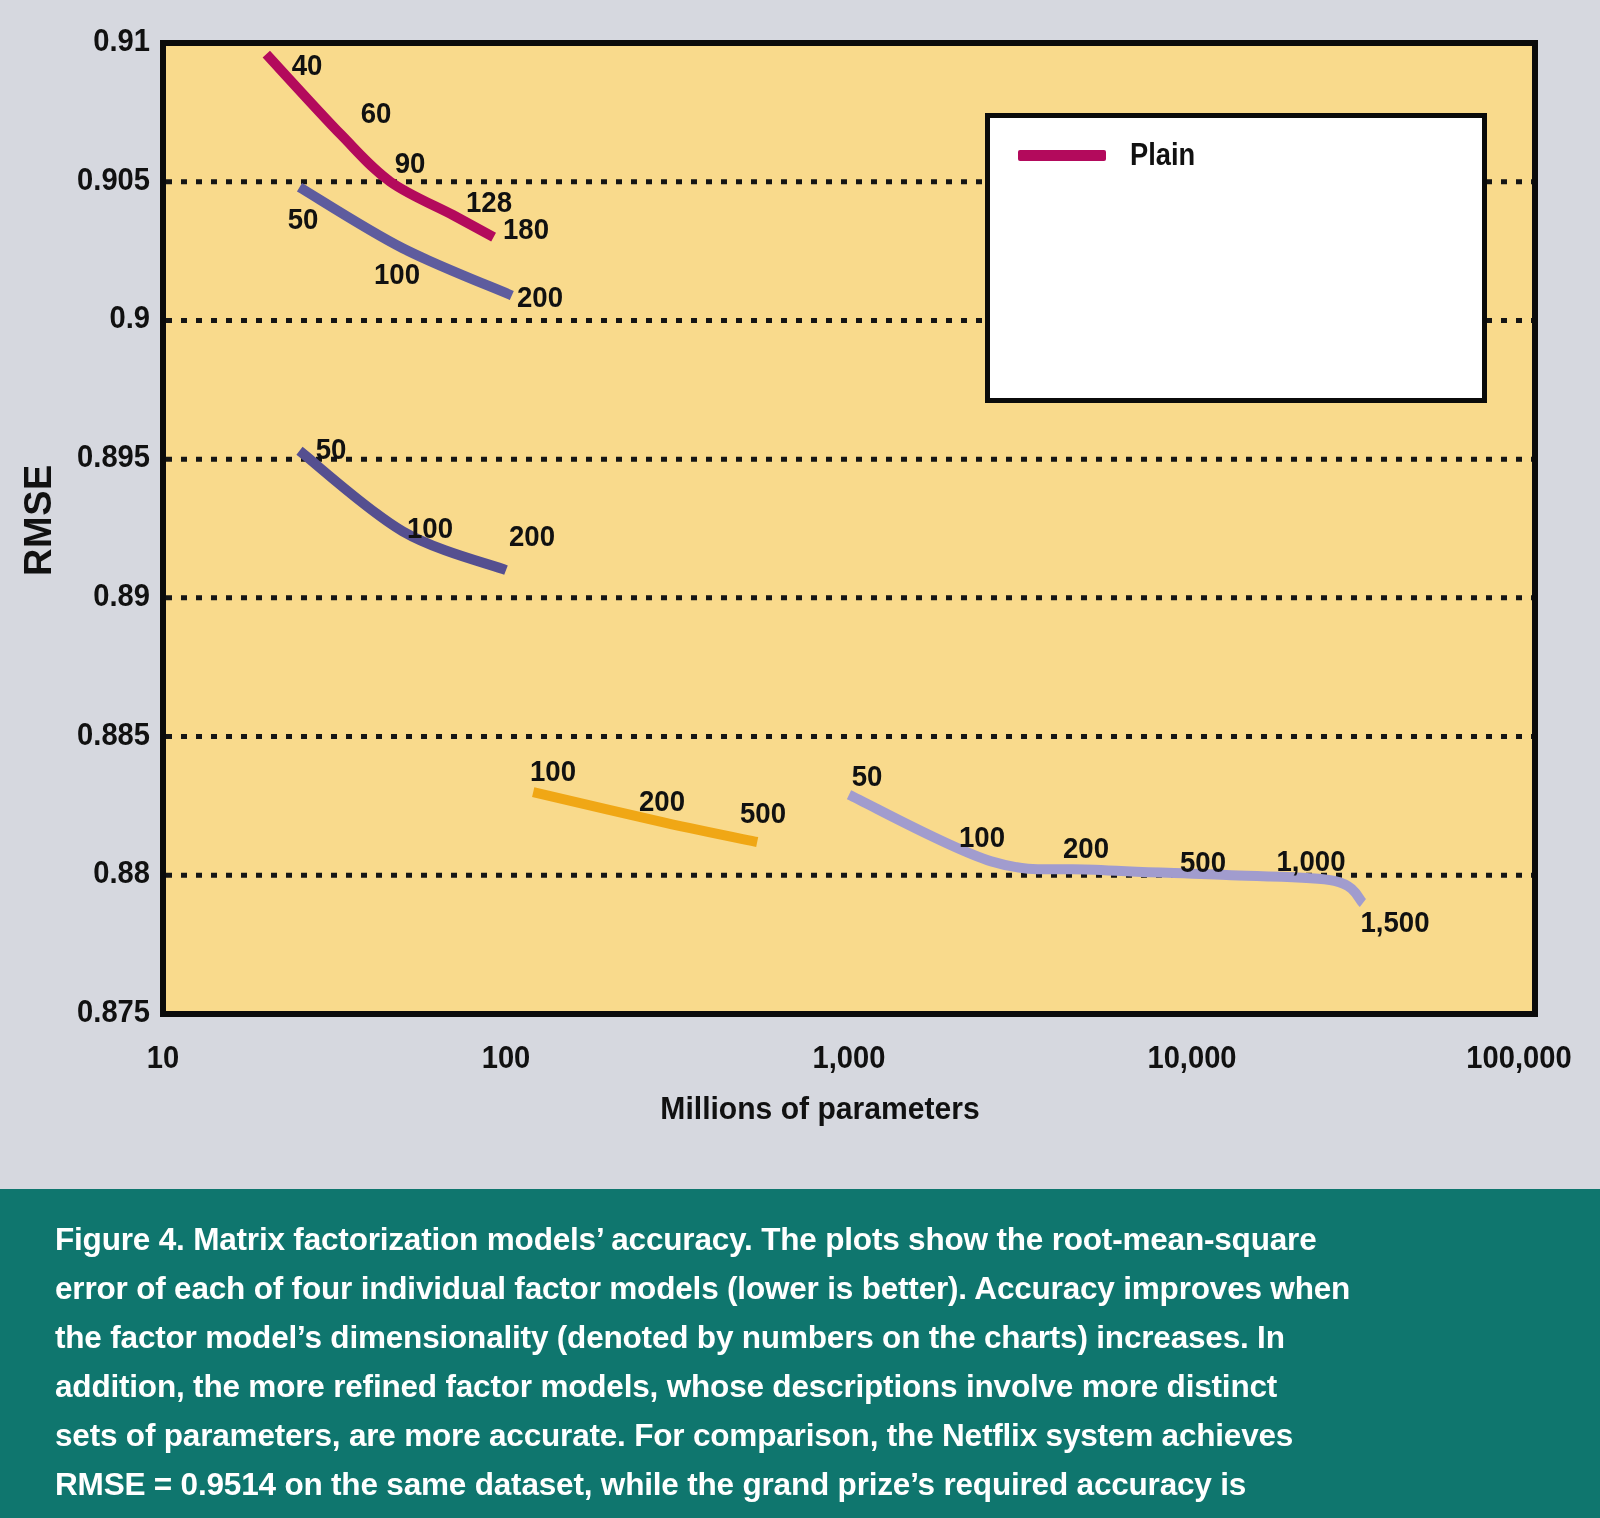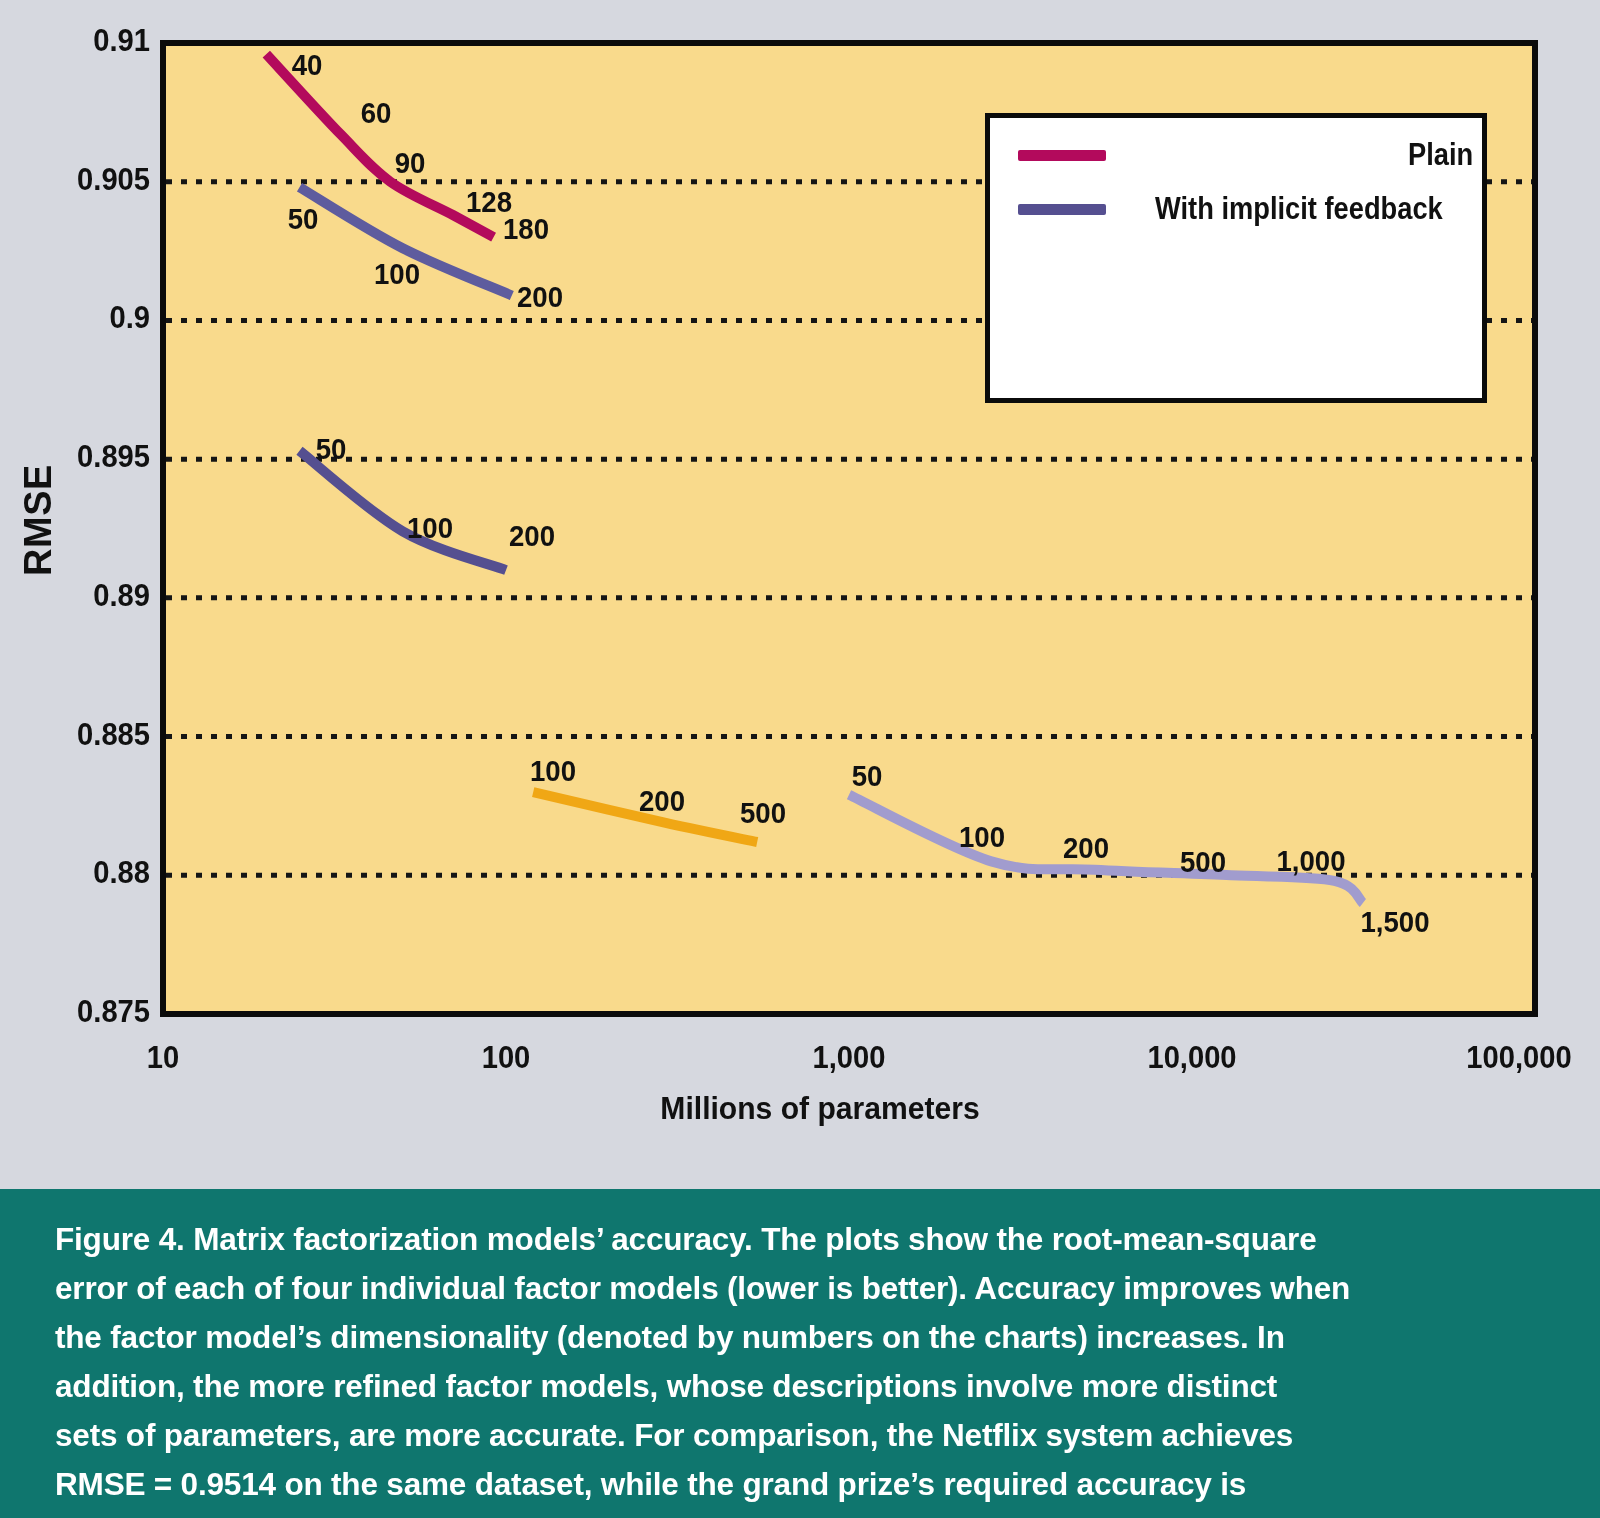--- a/index.html
+++ b/index.html
@@ -6,21 +6,21 @@
   .stage{position:relative;width:1600px;height:1518px;font-family:"Liberation Sans",sans-serif;overflow:hidden;}
   .chart-region{position:absolute;left:0;top:0;width:1600px;height:1158px;}
   #plot-svg{position:absolute;left:0;top:0;}
   .labels-layer{position:absolute;left:0;top:0;width:1600px;height:1158px;pointer-events:none;}
   .pt-label{position:absolute;transform:translate(-50%,-50%) scaleX(0.92);font-weight:600;font-size:30px;color:#111;white-space:nowrap;}
   .x-tick{position:absolute;transform:translate(-50%,0) scaleX(0.94);font-weight:600;font-size:31px;color:#111;white-space:nowrap;}
   .y-tick{position:absolute;left:0;width:150px;text-align:right;transform:scaleX(0.94);transform-origin:right center;font-weight:600;font-size:31px;color:#111;}
   .axis-title-x{position:absolute;left:820px;top:1090px;transform:translate(-50%,0) scaleX(0.94);font-weight:700;font-size:32px;color:#111;white-space:nowrap;}
   .axis-title-y{position:absolute;left:38px;top:520px;transform:translate(-50%,-50%) rotate(-90deg);font-weight:700;font-size:38px;color:#111;letter-spacing:0.5px;white-space:nowrap;}
   .legend{position:absolute;left:985px;top:113px;width:502px;height:290px;background:#ffffff;border:5px solid #0b0b0b;box-sizing:border-box;padding-top:10px;}
-  .legend-row{display:flex;align-items:center;height:54px;padding-left:28px;justify-content:space-between;}
+  .legend-row{display:flex;align-items:center;height:54px;padding-left:28px;}
   .legend-swatch{width:88px;height:11px;border-radius:2px;flex:0 0 auto;}
   .legend-label{margin-left:24px;font-weight:700;font-size:31px;color:#111;transform:scaleX(0.88);transform-origin:left center;white-space:nowrap;}
   .caption{position:absolute;left:0;top:1158px;width:1600px;height:360px;box-sizing:border-box;padding:26px 50px 0 55px;}
   .caption-line{font-weight:700;font-size:32px;line-height:49px;letter-spacing:-0.2px;color:#ffffff;white-space:nowrap;transform:scaleX(0.985);transform-origin:left center;}
 </style>
 </head>
 <body>
 
 <div class="stage" style="background: rgb(214, 216, 223);">
   <div class="chart-region">
@@ -73,24 +73,20 @@
         <span class="y-tick" style="left: 0px; top: 577.857px;">0.89</span>
         <span class="y-tick" style="left: 0px; top: 716.571px;">0.885</span>
         <span class="y-tick" style="left: 0px; top: 855.286px;">0.88</span>
         <span class="y-tick" style="left: 0px; top: 994px;">0.875</span>
       </div>
     <div class="legend" id="legend-box">
         <div class="legend-row">
           <div class="legend-swatch" style="background: rgb(179, 10, 92);"></div>
           <span class="legend-label">Plain</span>
         </div>
-        <div class="legend-row">
-          <div class="legend-swatch" style="background: rgb(85, 79, 144);"></div>
-          <span class="legend-label">With implicit feedback</span>
-        </div>
       </div>
   </div>
   <div class="caption" id="caption-box" style="background: #0f766e; margin-top: 31px;">
       <div class="caption-line" style="color: rgb(255, 255, 255);">Figure 4. Matrix factorization models’ accuracy. The plots show the root-mean-square</div>
       <div class="caption-line" style="color: rgb(255, 255, 255);">error of each of four individual factor models (lower is better). Accuracy improves when</div>
       <div class="caption-line" style="color: rgb(255, 255, 255);">the factor model’s dimensionality (denoted by numbers on the charts) increases. In</div>
       <div class="caption-line" style="color: rgb(255, 255, 255);">addition, the more refined factor models, whose descriptions involve more distinct</div>
       <div class="caption-line" style="color: rgb(255, 255, 255);">sets of parameters, are more accurate. For comparison, the Netflix system achieves</div>
       <div class="caption-line" style="color: rgb(255, 255, 255);">RMSE = 0.9514 on the same dataset, while the grand prize’s required accuracy is</div>
       <div class="caption-line" style="color: rgb(255, 255, 255);">RMSE = 0.8563.</div>

